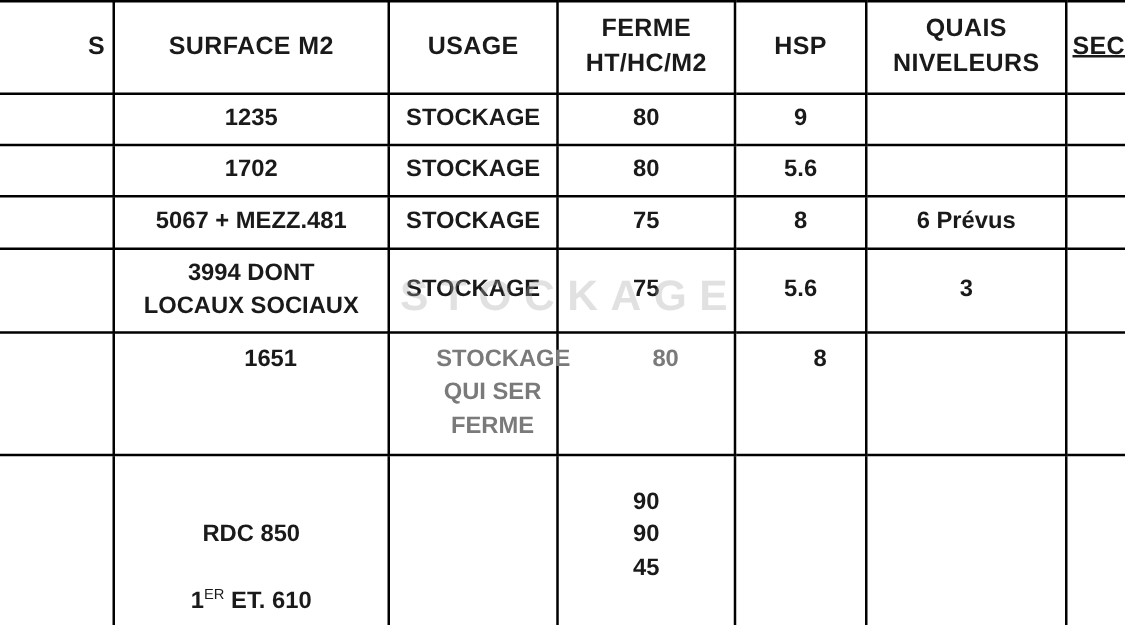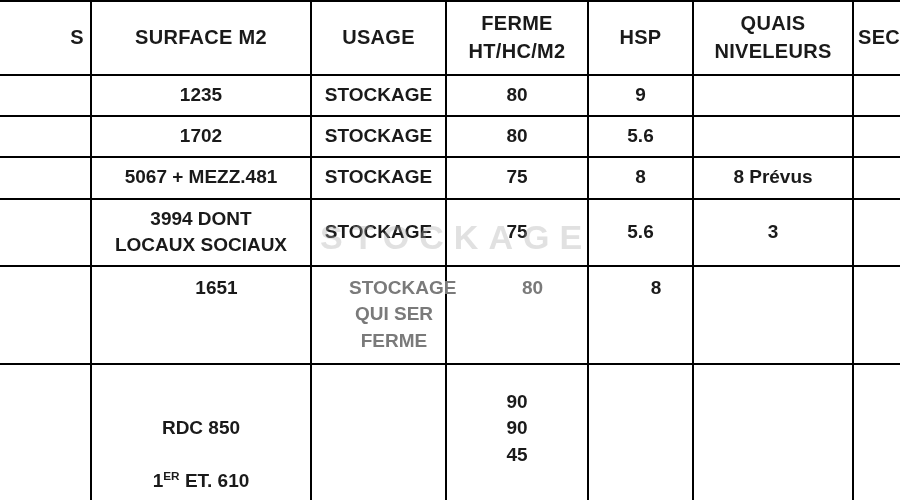--- a/index.html
+++ b/index.html
@@ -58,21 +58,21 @@
   tr.r1 td, tr.r2 td { height: 31px; vertical-align: middle; }
   tr.r3 td { height: 31px; vertical-align: middle; border-radius: 19px; }
   tr.r4 td { height: 63px; vertical-align: middle; }
   tr.r5 td { height: 96px; vertical-align: top; padding-left: 31px; }
   tr.r6 td { height: 94px; vertical-align: top; }
 
   tr.r5 td .cell { padding-top: 8px; }
   tr.r6 td .cell { padding-top: 24px; }
 
   .faded { color: #7a7a7a; }
-  sup { font-size: 0.62em; vertical-align: super; font-weight: bold; }
+  sup { font-size: 0.62em; vertical-align: super; font-weight: normal; }
 
   .leftlabel { text-align: left; padding-left: 4px; }
 
   
   .watermark {
     position: absolute;
     left: 320px;
     top: 218px;
     font-size: 34px;
     font-weight: bold;
@@ -116,21 +116,21 @@
 HT/HC/M2</div>
           </td>
         <td>
             <div class="cell">HSP</div>
           </td>
         <td>
             <div class="cell">QUAIS
 NIVELEURS</div>
           </td>
         <td>
-            <div class="cell" style="text-align:left;padding-left:4px;">SEC</div>
+            <div class="cell" style="text-align:left;padding-left:4px;text-decoration:underline;">SEC</div>
           </td>
       </tr>
 
       <tr class="r1">
         <td>
             <div class="cell leftlabel"></div>
           </td>
         <td>
             <div class="cell">1235</div>
           </td>
@@ -185,21 +185,21 @@
         <td>
             <div class="cell">STOCKAGE</div>
           </td>
         <td>
             <div class="cell">75</div>
           </td>
         <td>
             <div class="cell">8</div>
           </td>
         <td>
-            <div class="cell">8 Prévus</div>
+            <div class="cell">6 Prévus</div>
           </td>
         <td>
             <div class="cell"></div>
           </td>
       </tr>
 
       <tr class="r4">
         <td>
             <div class="cell leftlabel"></div>
           </td>

